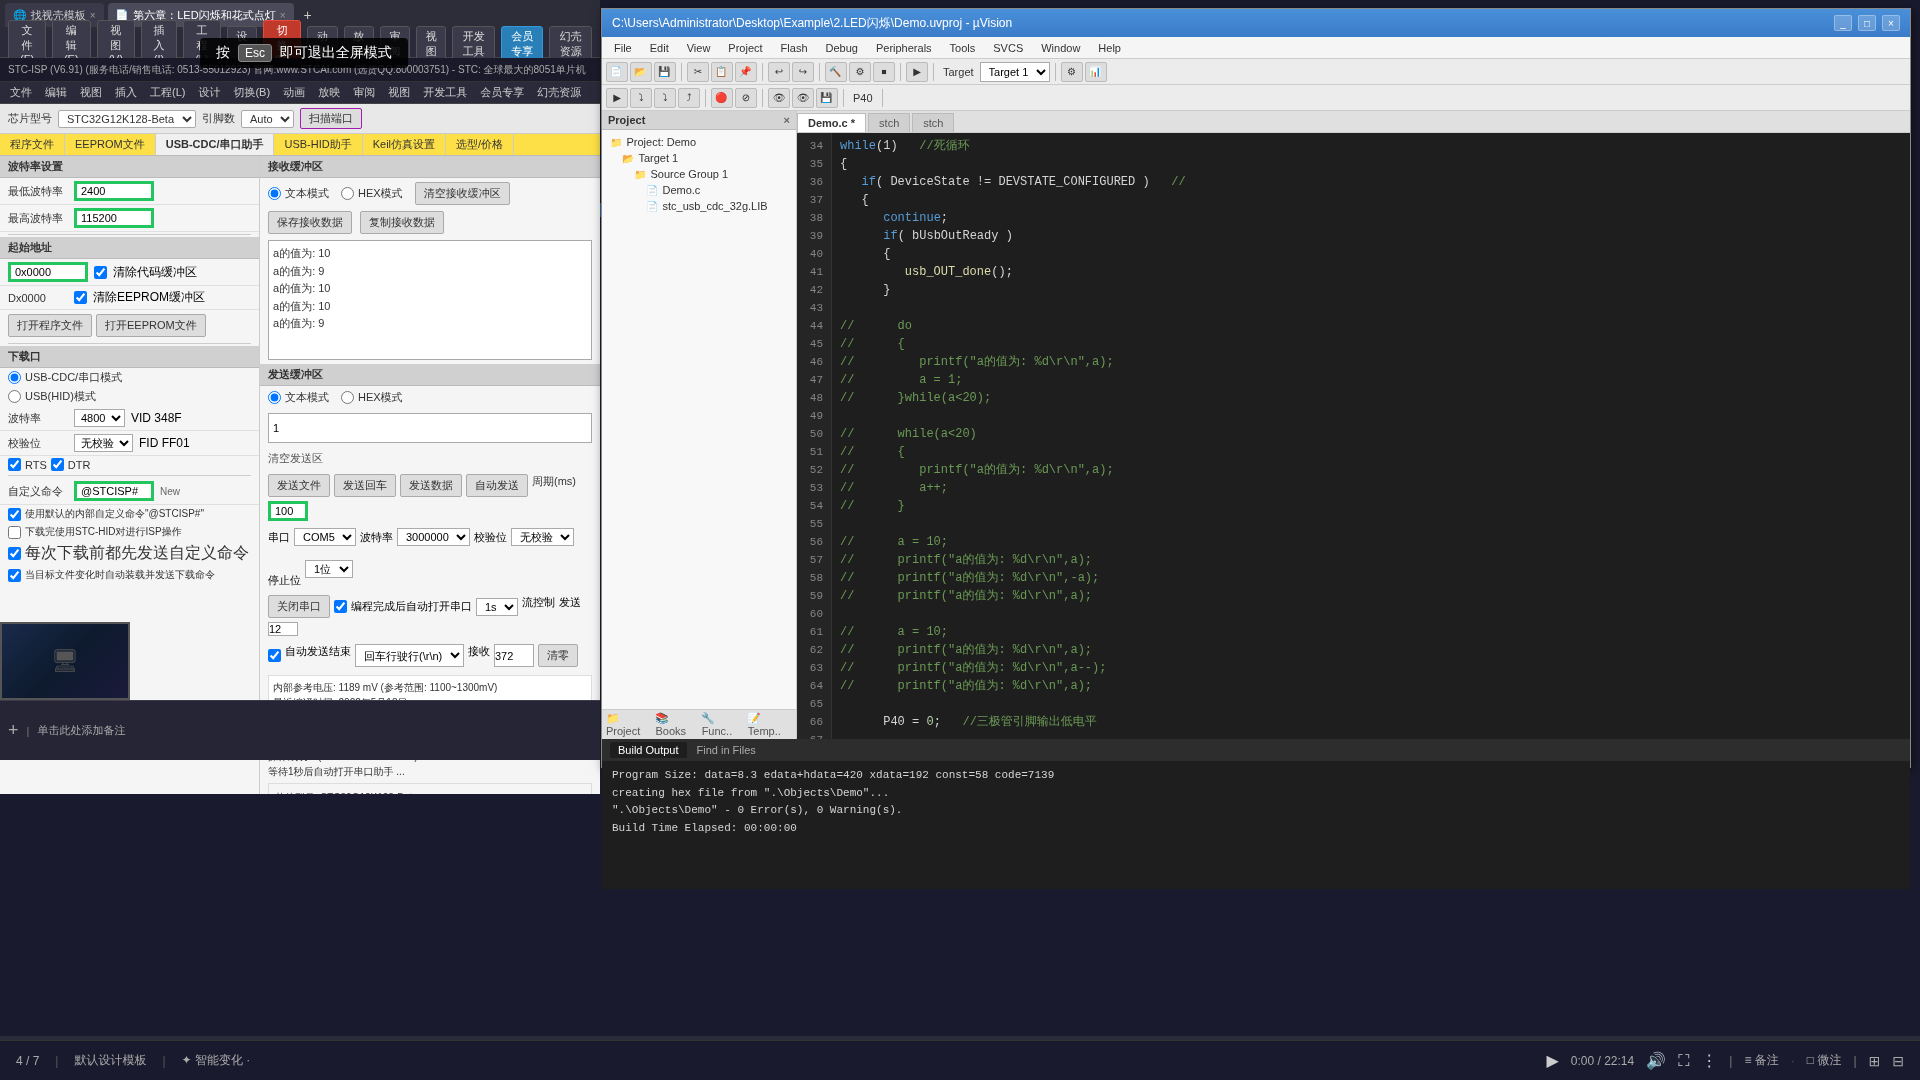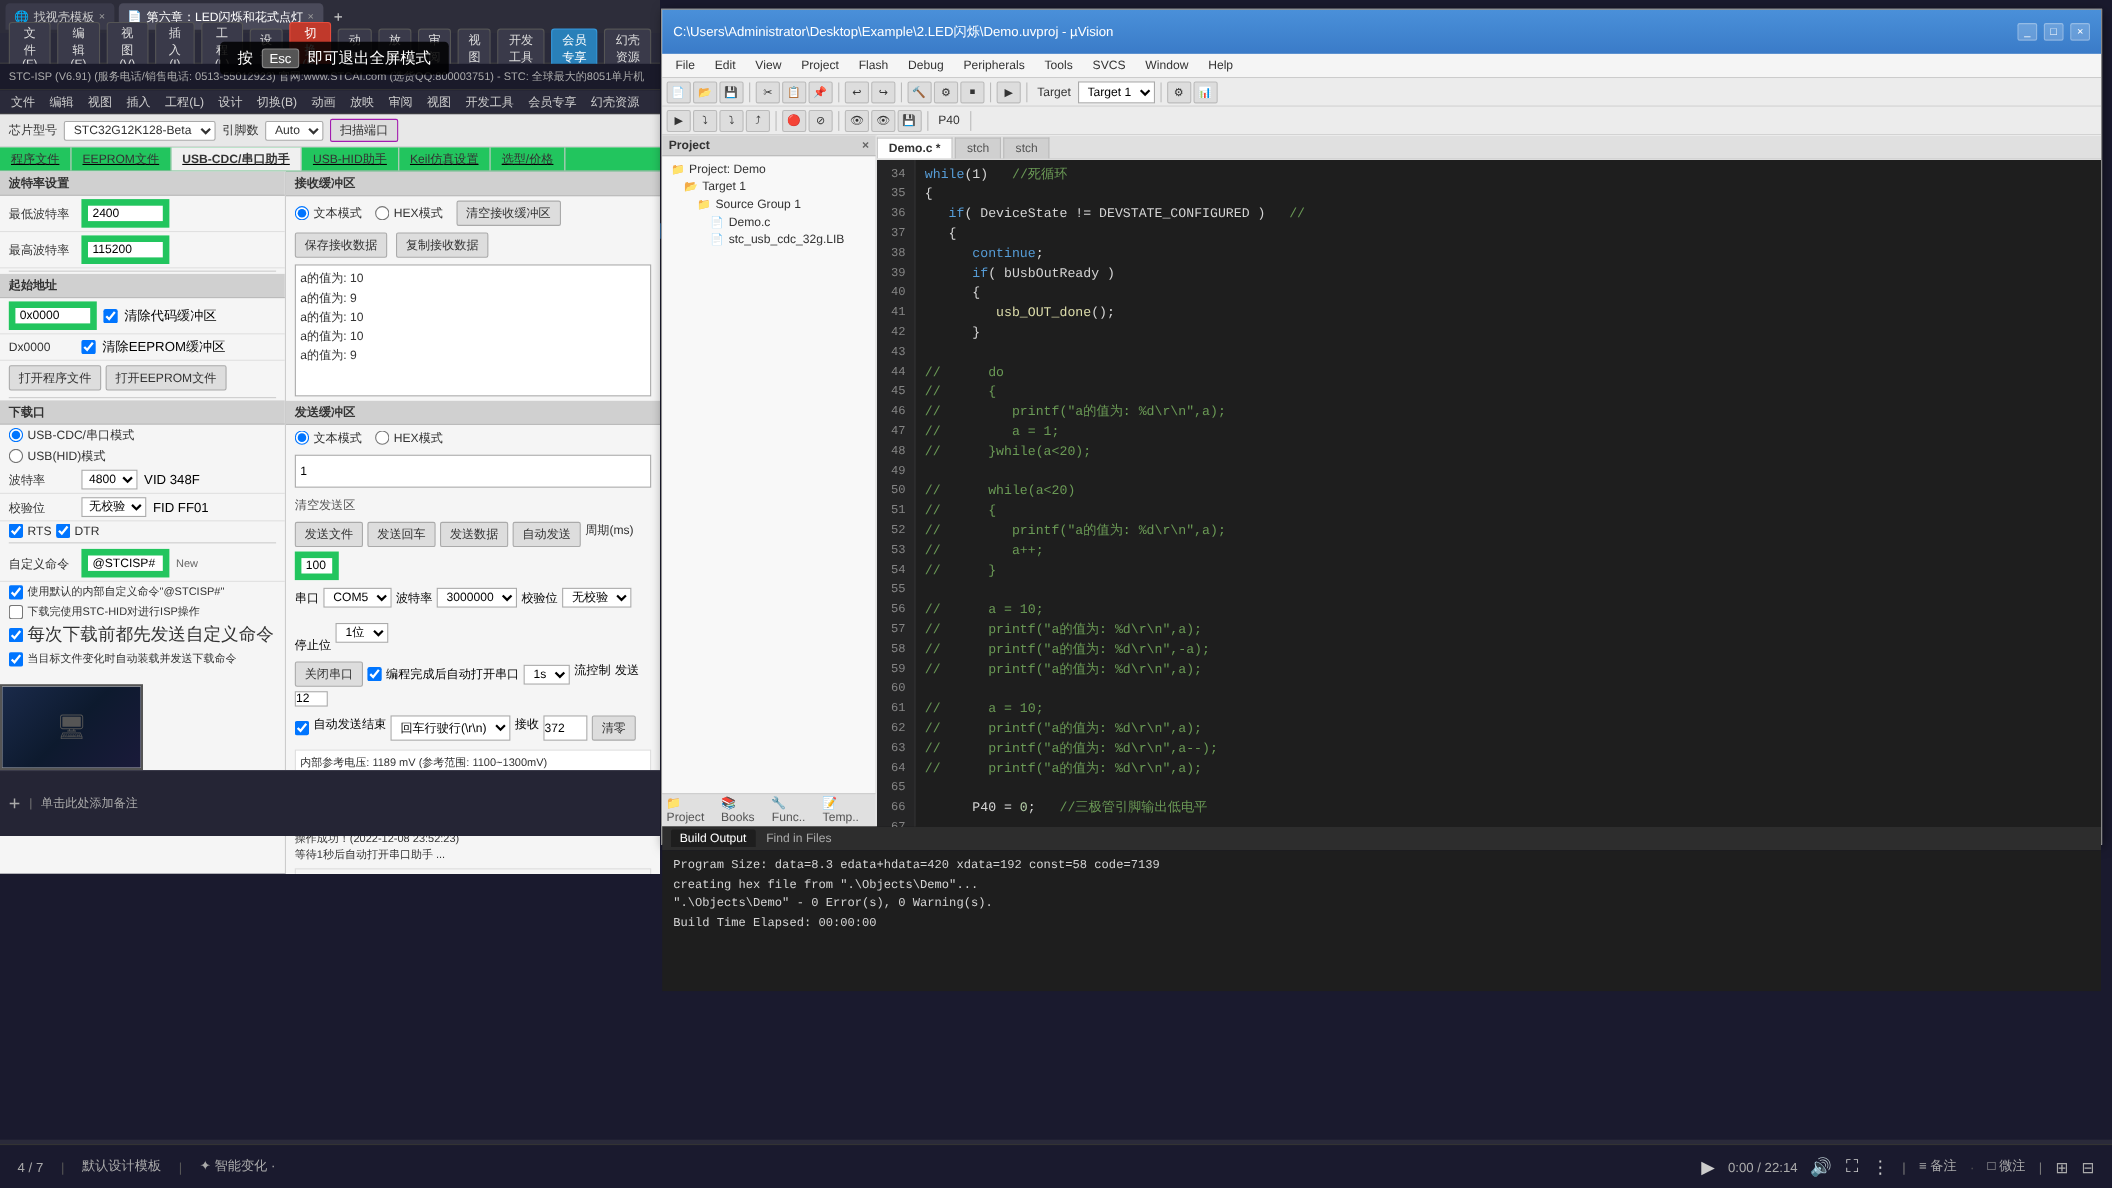--- a/index.html
+++ b/index.html
@@ -166,21 +166,21 @@
     .param-row {
       display: flex;
       align-items: center;
       padding: 3px 8px;
       gap: 6px;
       border-bottom: 1px solid #e0e0e0;
     }
     .param-label { font-size: 11px; color: #333; min-width: 60px; }
     .param-input {
       background: white;
-      border: 6px solid #22c55e;
+      border: 3px solid #22c55e;
       padding: 1px 4px;
       font-size: 11px;
       width: 80px;
     }
     .param-select {
       background: white;
       border: 1px solid #aaa;
       padding: 1px 2px;
       font-size: 11px;
     }
@@ -253,21 +253,21 @@
     .uvision-window {
       position: absolute;
       top: 8px; left: 601px;
       width: 1310px; height: 760px;
       background: #f0f0f0;
       border: 1px solid #888;
       box-shadow: 2px 2px 10px rgba(0,0,0,0.5);
     }
     .uv-titlebar {
       background: linear-gradient(to bottom, #4a90d9, #3a7bc8);
-      height: 40px;
+      height: 28px;
       display: flex;
       align-items: center;
       padding: 0 10px;
       color: white;
       font-size: 12px;
       justify-content: space-between;
     }
     .uv-window-controls { display: flex; gap: 6px; }
     .uv-win-btn {
       background: rgba(255,255,255,0.2);
@@ -498,23 +498,22 @@
       border: 1px solid #888;
       border-radius: 3px;
       padding: 1px 6px;
       font-size: 12px;
       margin: 0 4px;
     }
 
     
     .stc-tab-row {
       display: flex;
-      background: #22c55e;
+      background: #fde047;
       border-bottom: 1px solid #bbb;
-      text-decoration: underline;
     }
     .stc-tab {
       padding: 3px 10px;
       font-size: 11px;
       color: #333;
       cursor: pointer;
       border-right: 1px solid #ccc;
     }
     .stc-tab.active { background: #f0f0f0; font-weight: bold; }
 

